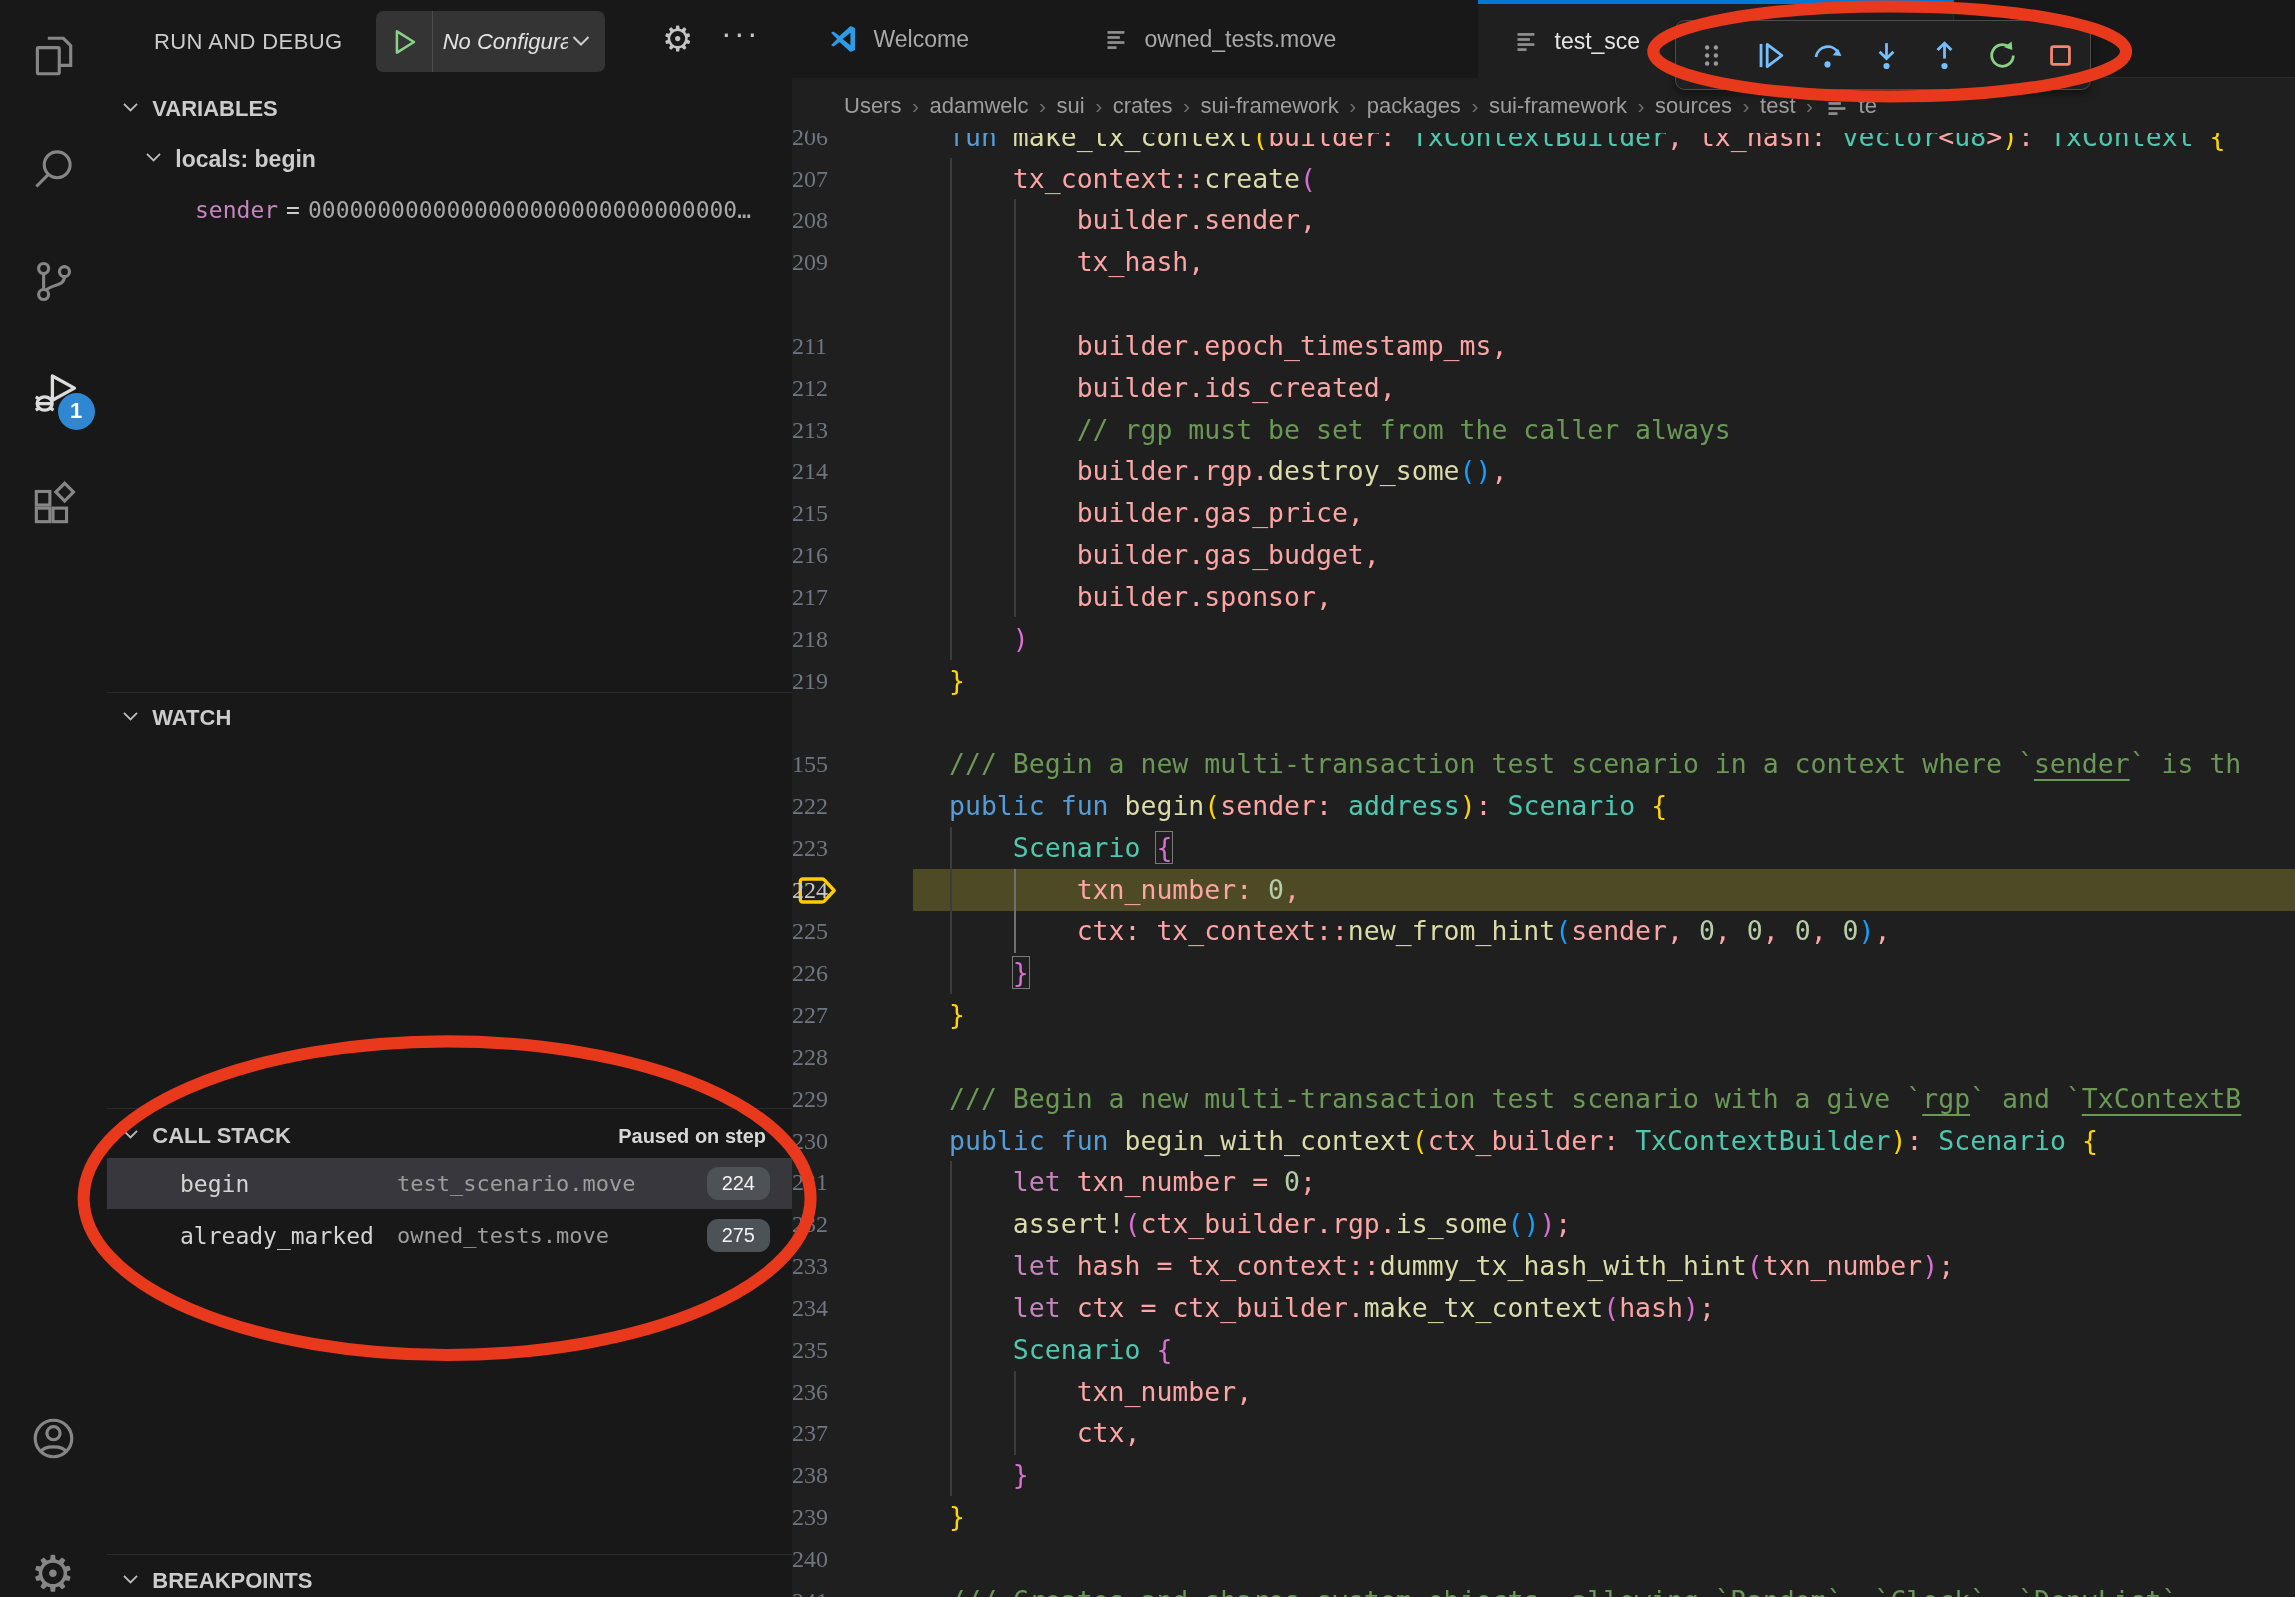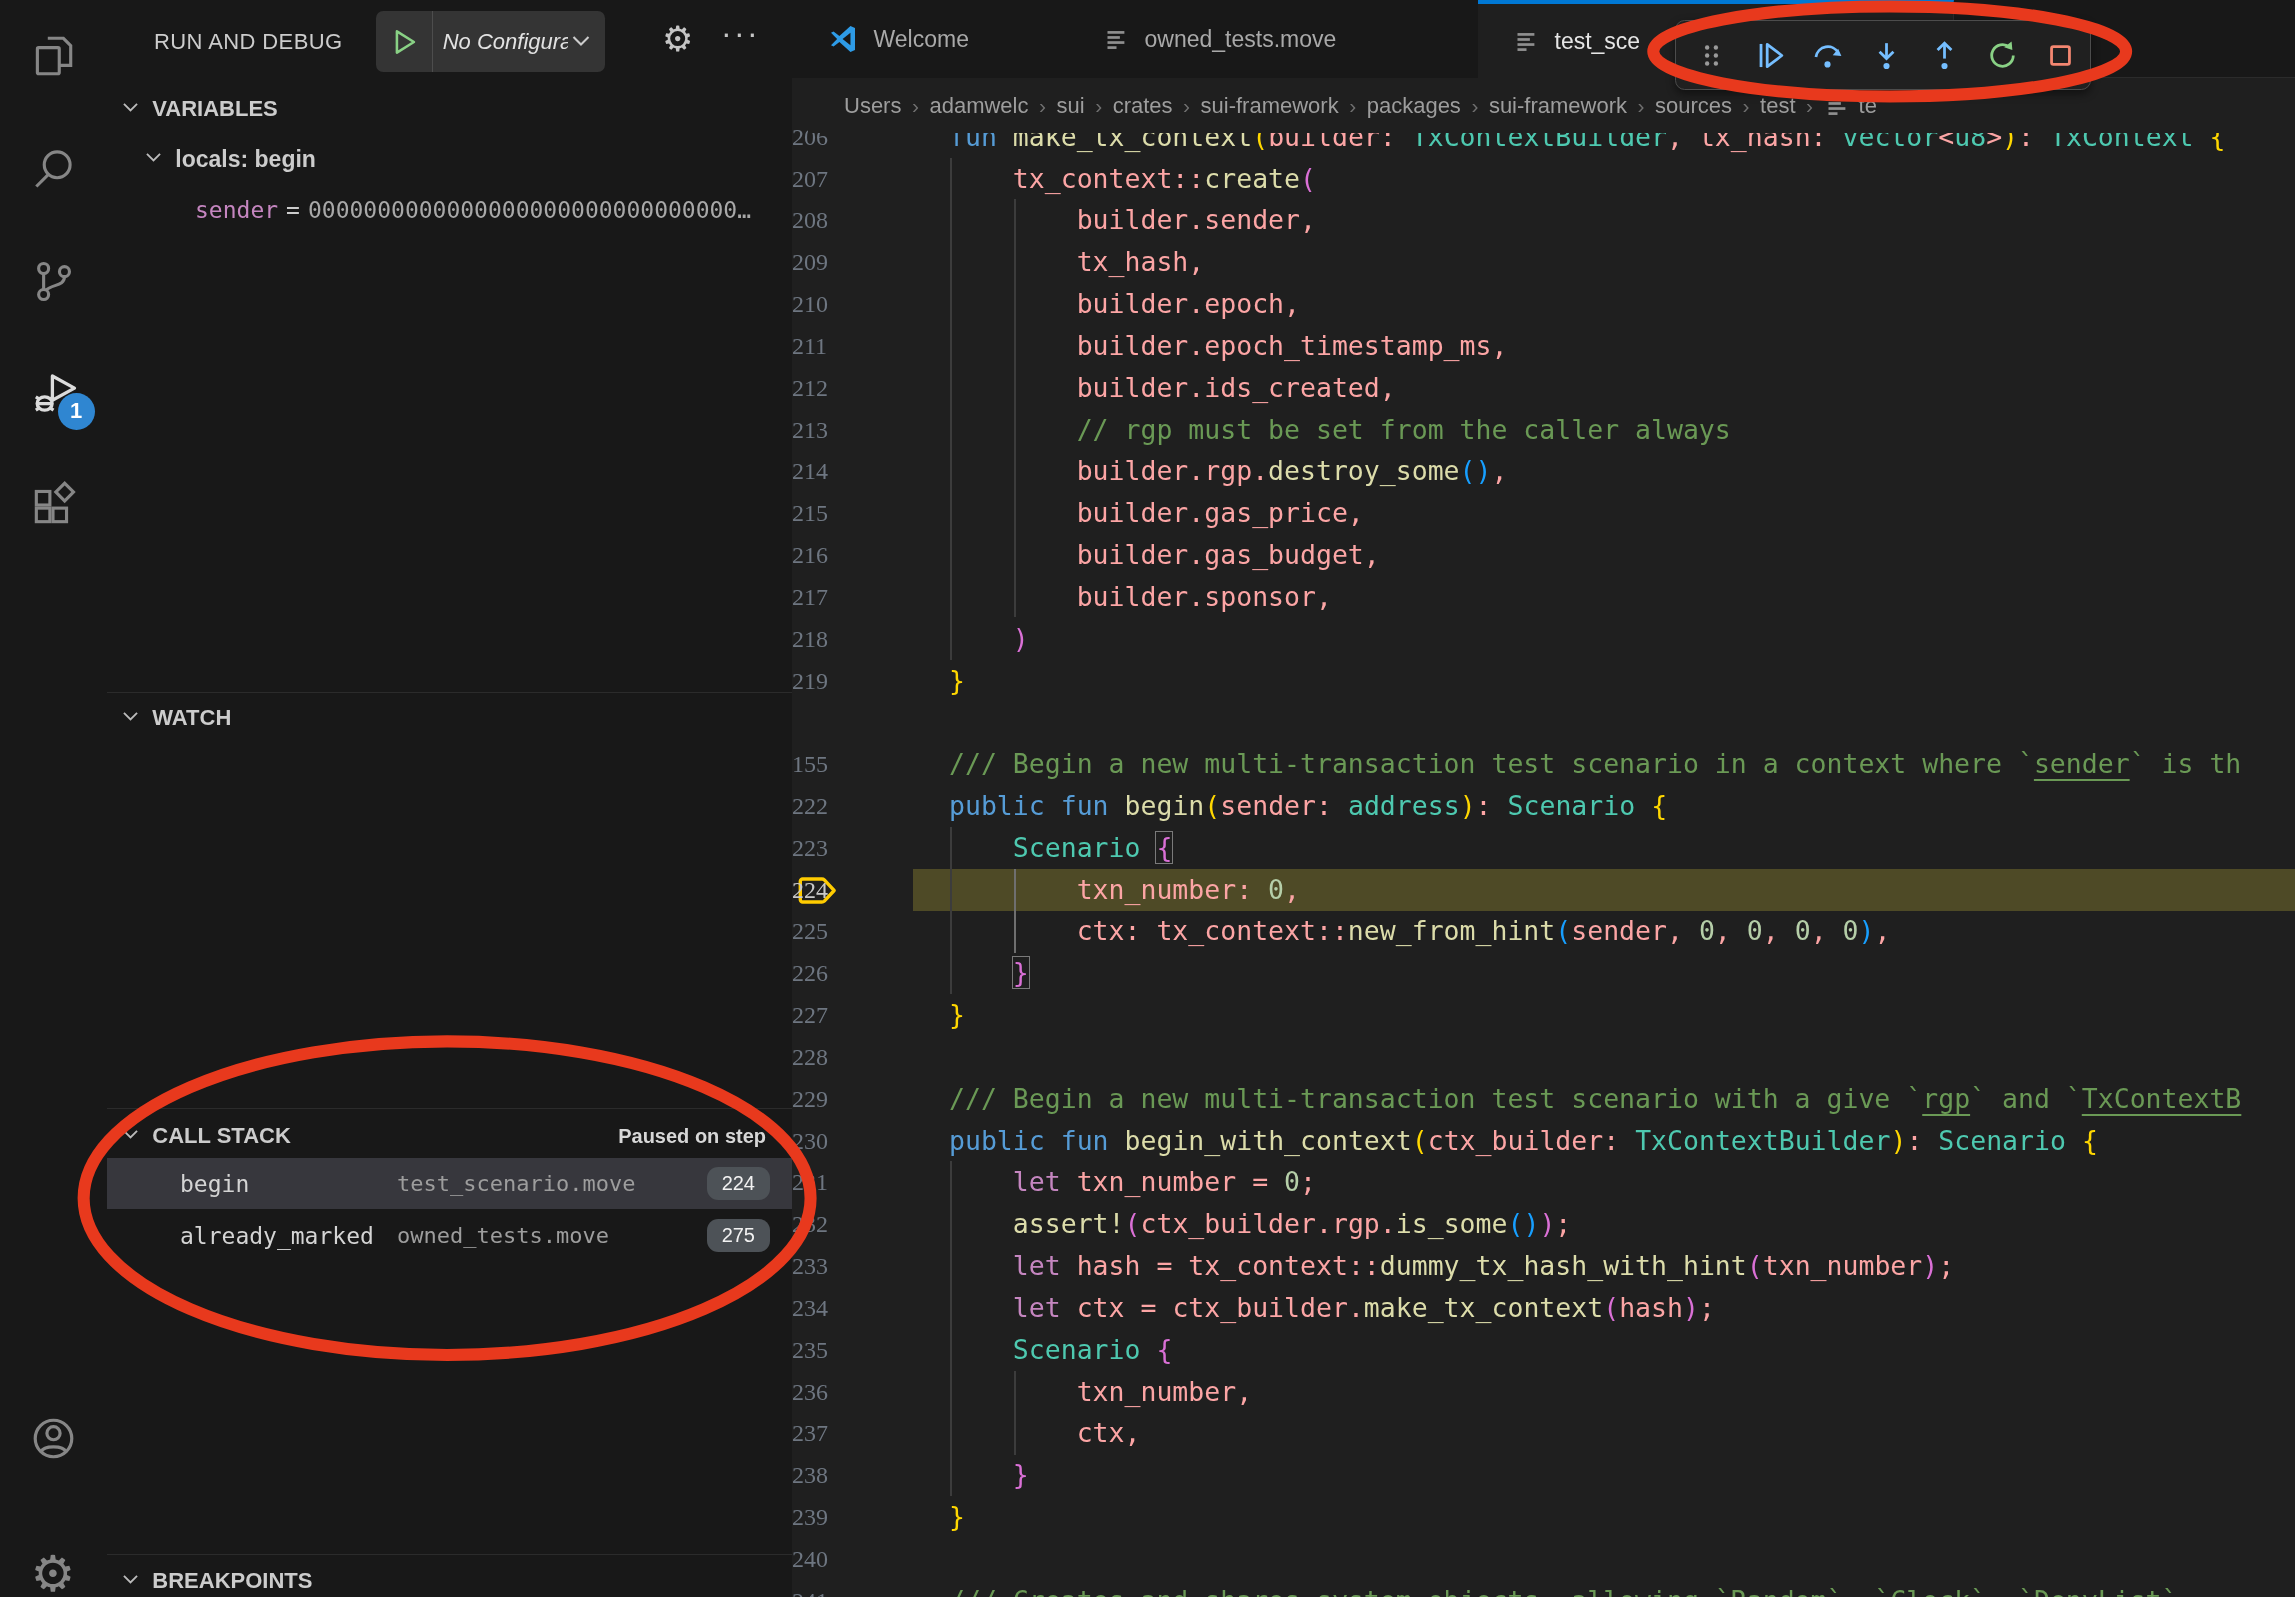--- a/index.html
+++ b/index.html
@@ -218,24 +218,20 @@
         <span class="code-text"><span class="s-df">    tx_context::</span><span class="s-fn">create</span><span class="s-b2">(</span></span>
       </div>
       <div class="code-row" style="top: 199px;">
         <span class="gutter">208</span>
         <span class="code-text"><span class="s-df">        builder.sender,</span></span>
       </div>
       <div class="code-row" style="top: 241px;">
         <span class="gutter">209</span>
         <span class="code-text"><span class="s-df">        tx_hash,</span></span>
       </div>
-      <div class="code-row" style="top: 283px;">
-        <span class="gutter">210</span>
-        <span class="code-text"><span class="s-df">        builder.epoch,</span></span>
-      </div>
       <div class="code-row" style="top: 325px;">
         <span class="gutter">211</span>
         <span class="code-text"><span class="s-df">        builder.epoch_timestamp_ms,</span></span>
       </div>
       <div class="code-row" style="top: 367px;">
         <span class="gutter">212</span>
         <span class="code-text"><span class="s-df">        builder.ids_created,</span></span>
       </div>
       <div class="code-row" style="top: 409px;">
         <span class="gutter">213</span>

